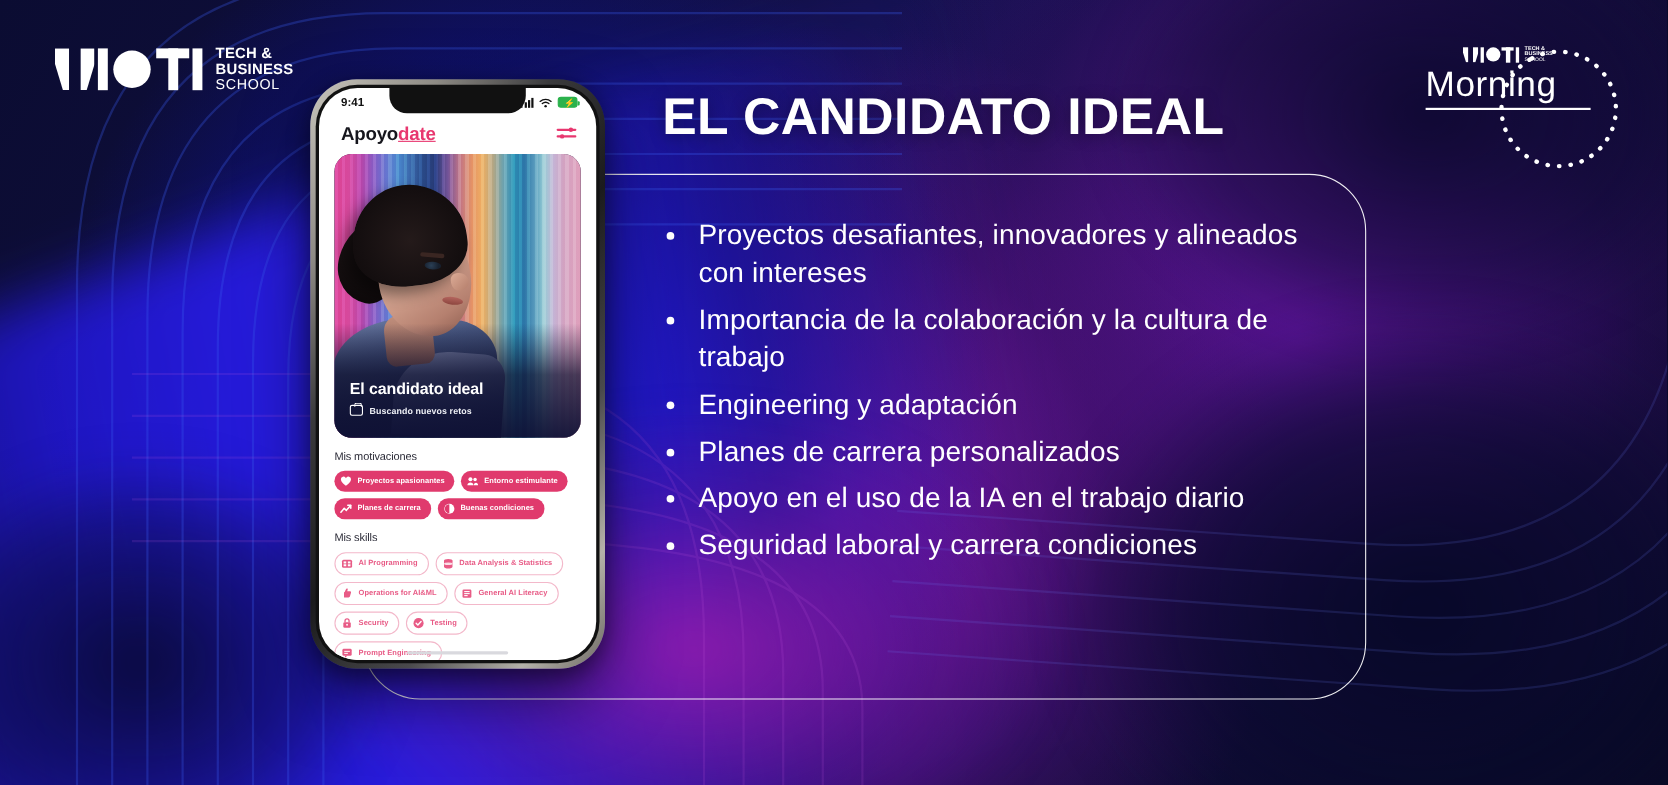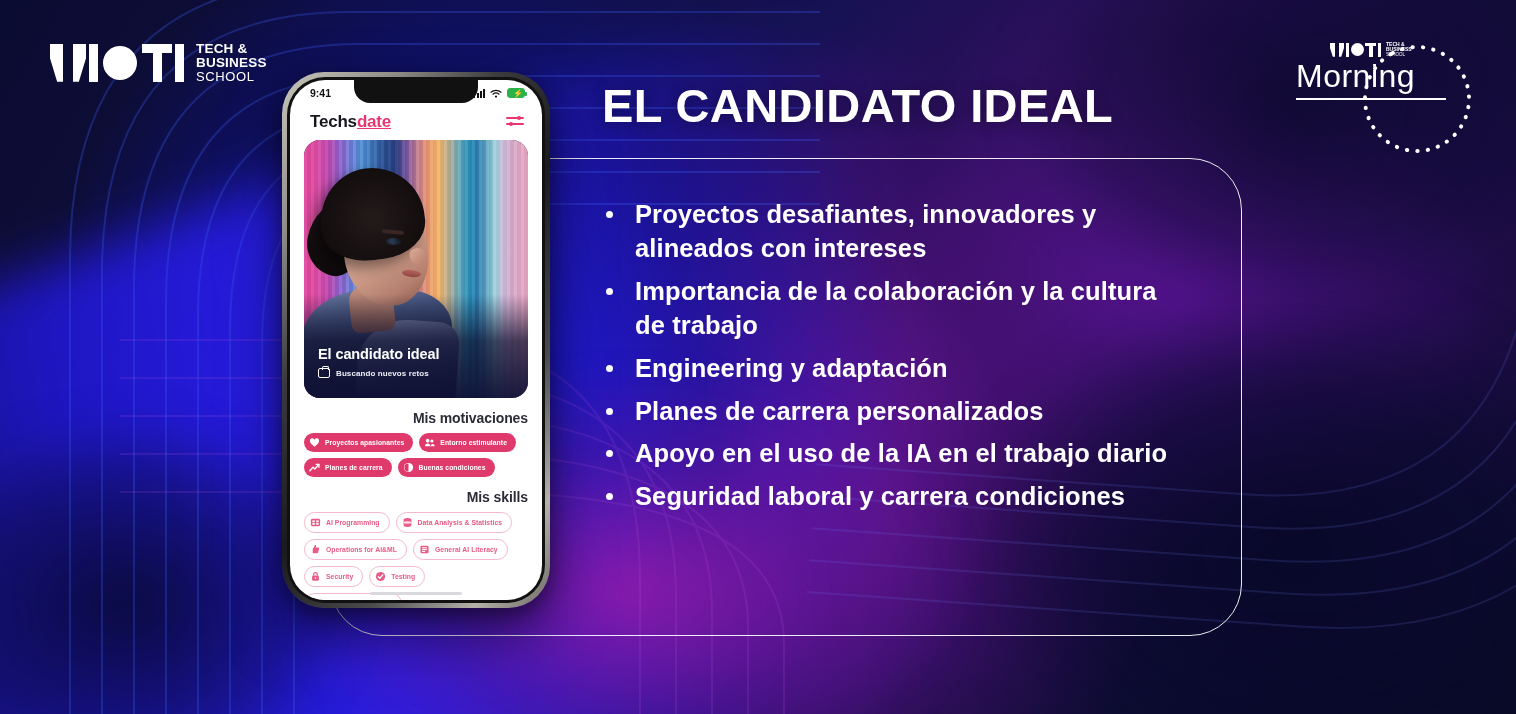--- a/index.html
+++ b/index.html
@@ -136,21 +136,21 @@
   
   .bullets {
     position: absolute; left: 600px; top: 198px; width: 580px;
     color: #ffffff;
   }
   .bullet-row { display: flex; align-items: flex-start; margin-bottom: 9px; }
   .bullet-dot {
     width: 7px; height: 7px; border-radius: 50%; background: #fff;
     margin: 13px 22px 0 6px; flex: 0 0 auto;
   }
-  .bullet-text { font-size: 25.5px; line-height: 1.33; font-weight: 700; letter-spacing: .1px; }
+  .bullet-text { font-size: 25.5px; line-height: 1.33; font-weight: 400; letter-spacing: .1px; }
 
   
   .phone {
     position: absolute; left: 282px; top: 72px; width: 268px; height: 536px;
     border-radius: 42px;
     background: linear-gradient(125deg,#c9c6bd 0%, #8e8b85 18%, #3a3a3c 34%, #1b1b1d 52%, #4a4a4c 72%, #b5b2a9 88%, #6d6a64 100%);
     padding: 5px;
     box-shadow: 0 26px 60px rgba(0,0,0,.55), 0 6px 20px rgba(0,0,0,.4);
   }
   .phone-inner {
@@ -268,21 +268,21 @@
   }
   .card-text { position: absolute; left: 14px; bottom: 20px; right: 12px; }
   .card-title { color:#fff; font-size:14.5px; font-weight:700; letter-spacing:-.1px; }
   .card-sub-row { display:flex; align-items:center; gap:6px; margin-top:6px; }
   .brief-ico { width:12px; height:10px; border:1.2px solid #fff; border-radius:2px; position:relative; flex:0 0 auto; }
   .brief-ico::before { content:''; position:absolute; left:3.2px; top:-3px; width:5px; height:3px; border:1.2px solid #fff; border-bottom:none; border-radius:2px 2px 0 0; }
   .card-sub { color:#eef0f6; font-size:8px; font-weight:600; letter-spacing:.1px; }
 
   
   .section { padding: 0 14px; margin-top: 12px; }
-  .section-title { font-size: 14px; font-weight: 700; color: #2c2c38; margin-bottom: 7px; letter-spacing:-.1px;text-align:right; }
+  .section-title { font-size: 10px; font-weight: 400; color: #2c2c38; margin-bottom: 7px; letter-spacing:-.1px; }
   .pill-wrap { display: flex; flex-wrap: wrap; gap: 6px; }
   .pill {
     display: inline-flex; align-items: center; gap: 5px;
     border-radius: 999px; padding: 4px 9px 4px 5px;
     font-size: 6.8px; font-weight: 700; letter-spacing: .05px; white-space: nowrap;
   }
   .pill.solid { background: #e03a6d; color: #fff; }
   .pill.outline { background: #fff; color: #e85b86; border: 1px solid #f3b8ca; }
   .pico { width: 11px; height: 11px; flex: 0 0 auto; display:block; }
 
@@ -424,21 +424,21 @@
               <circle cx="6" cy="7.6" r="1.1" fill="#111"></circle>
             </svg>
             <span class="batt">
                 <span class="batt-bolt">⚡</span>
               </span>
           </span>
         </div>
 
         <div class="app-header">
           <span class="brand">
-            <span class="b1">Techs</span><span class="b2">date</span>
+            <span class="b1">Apoyo</span><span class="b2">date</span>
           </span>
           <span class="filter-ico">
             <span class="bar b1"></span>
               <span class="bar b2"></span>
             <span class="knob k1"></span>
               <span class="knob k2"></span>
           </span>
         </div>
 
         <div class="card">

